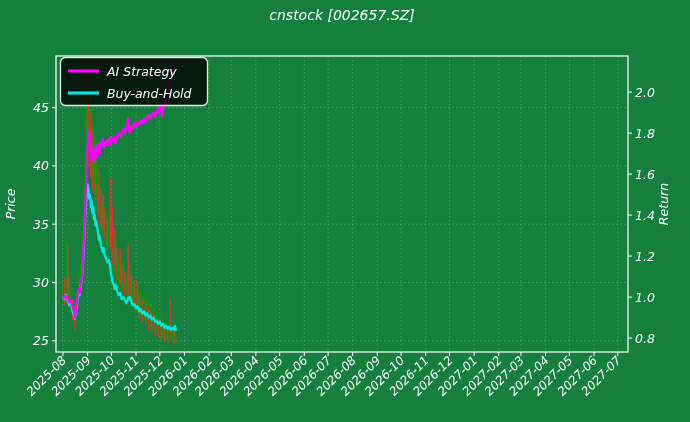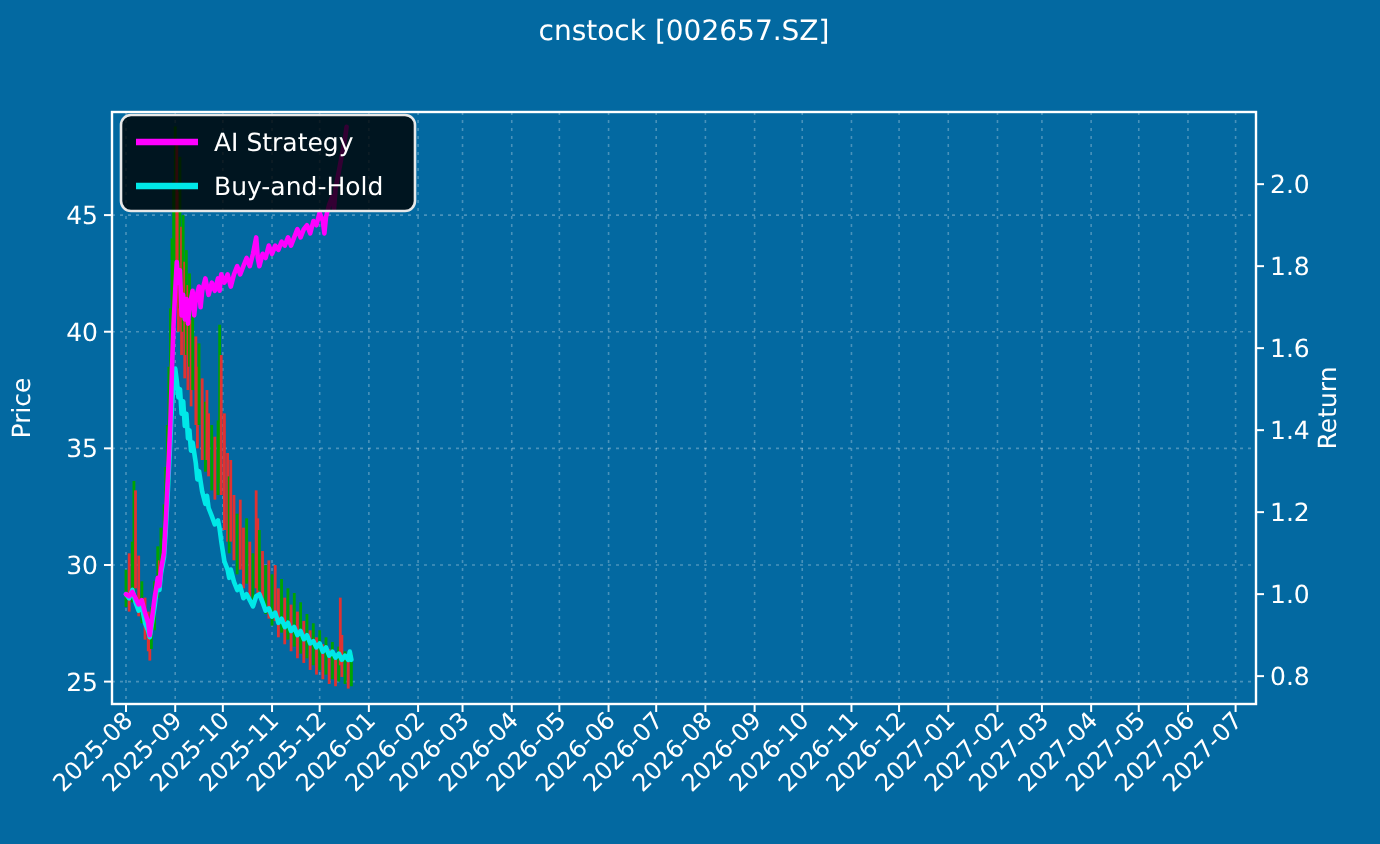--- a/index.html
+++ b/index.html
@@ -1,17 +1,17 @@
 <!DOCTYPE html>
 <html><head>
 <meta charset="utf-8">
 <style>
   html,body{margin:0;padding:0;background:#000;width:690px;height:422px;overflow:hidden;}
   body{font-family:"DejaVu Sans","Liberation Sans",sans-serif;}
-  #fig{position:relative;width:690px;height:422px;background:#0369a1;}
+  #fig{position:relative;width:690px;height:422px;background:#15803d;font-style:italic;}
   svg{display:block;}
   text{fill:#ffffff;}
 </style>
 </head>
 <body>
 
 <div id="fig">
   <svg id="chart-svg" width="690" height="422" viewBox="0 0 690 422">
 
     <text id="chart-title" x="342" y="20" text-anchor="middle" font-size="14">cnstock [002657.SZ]</text>

